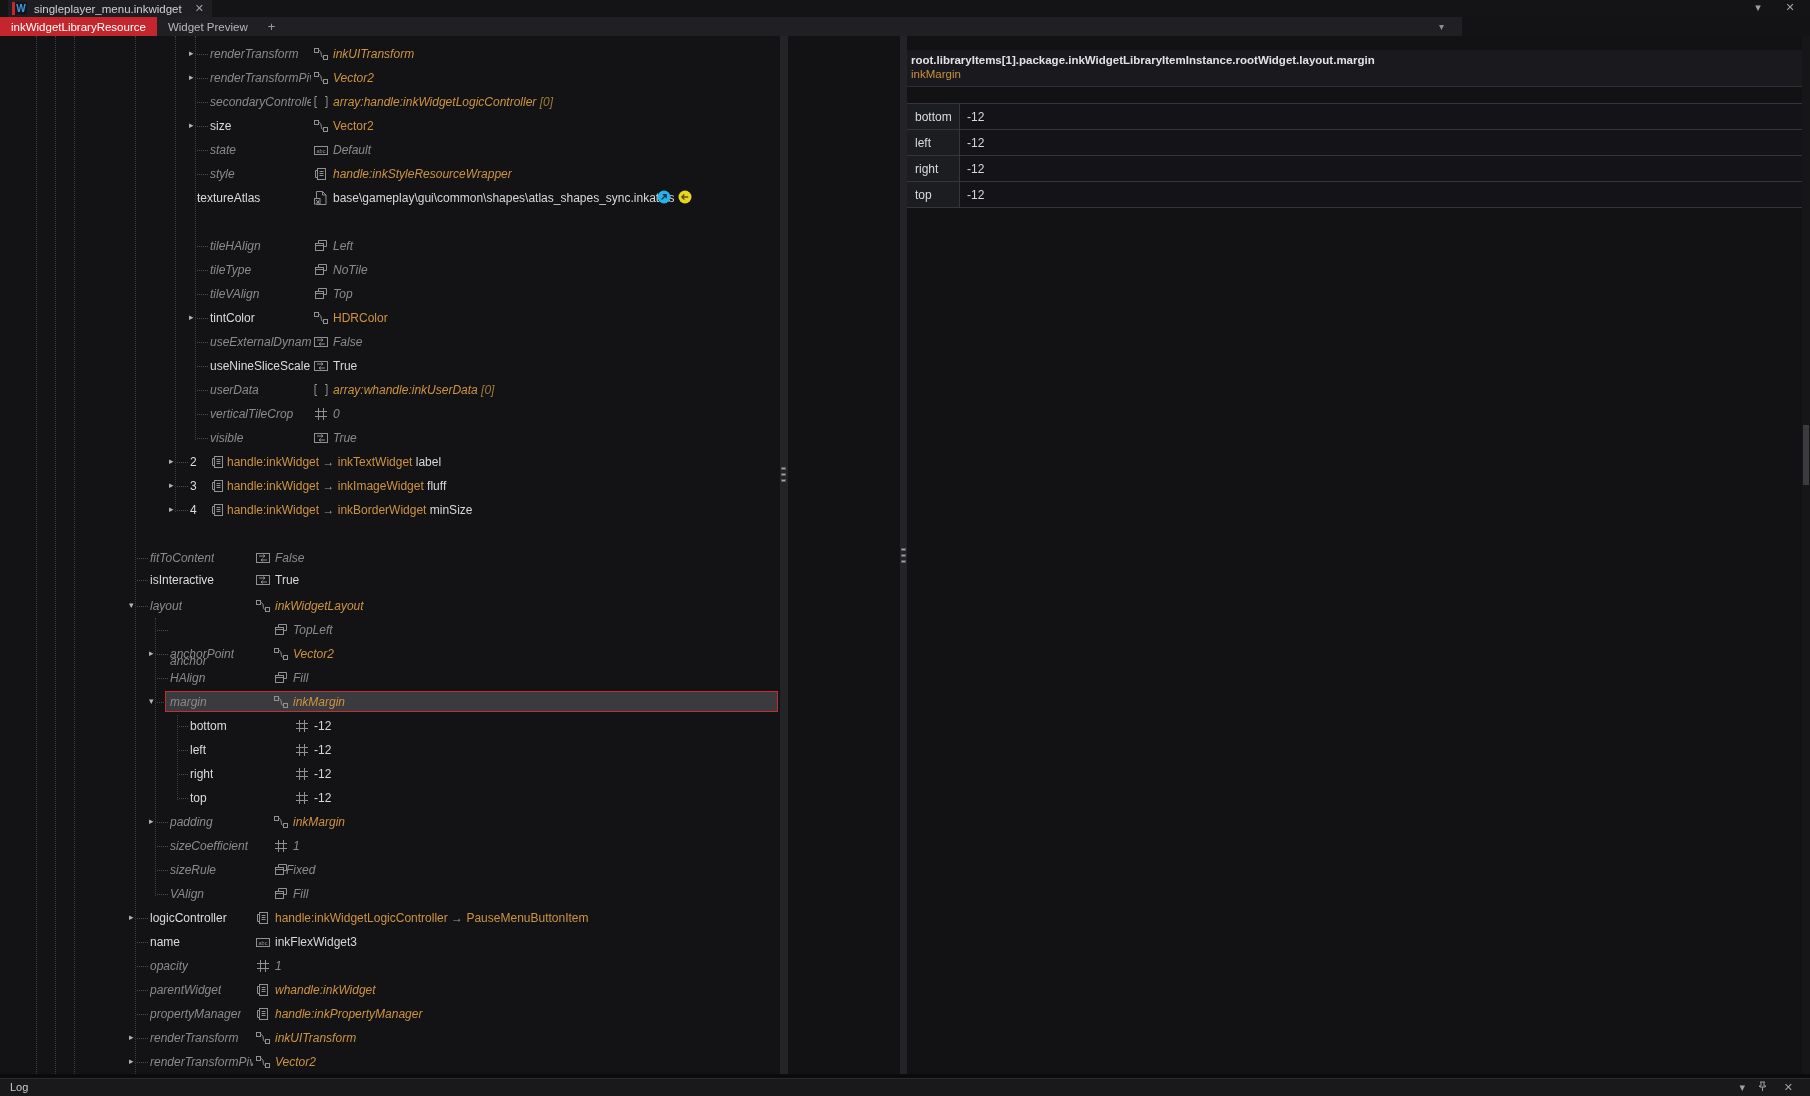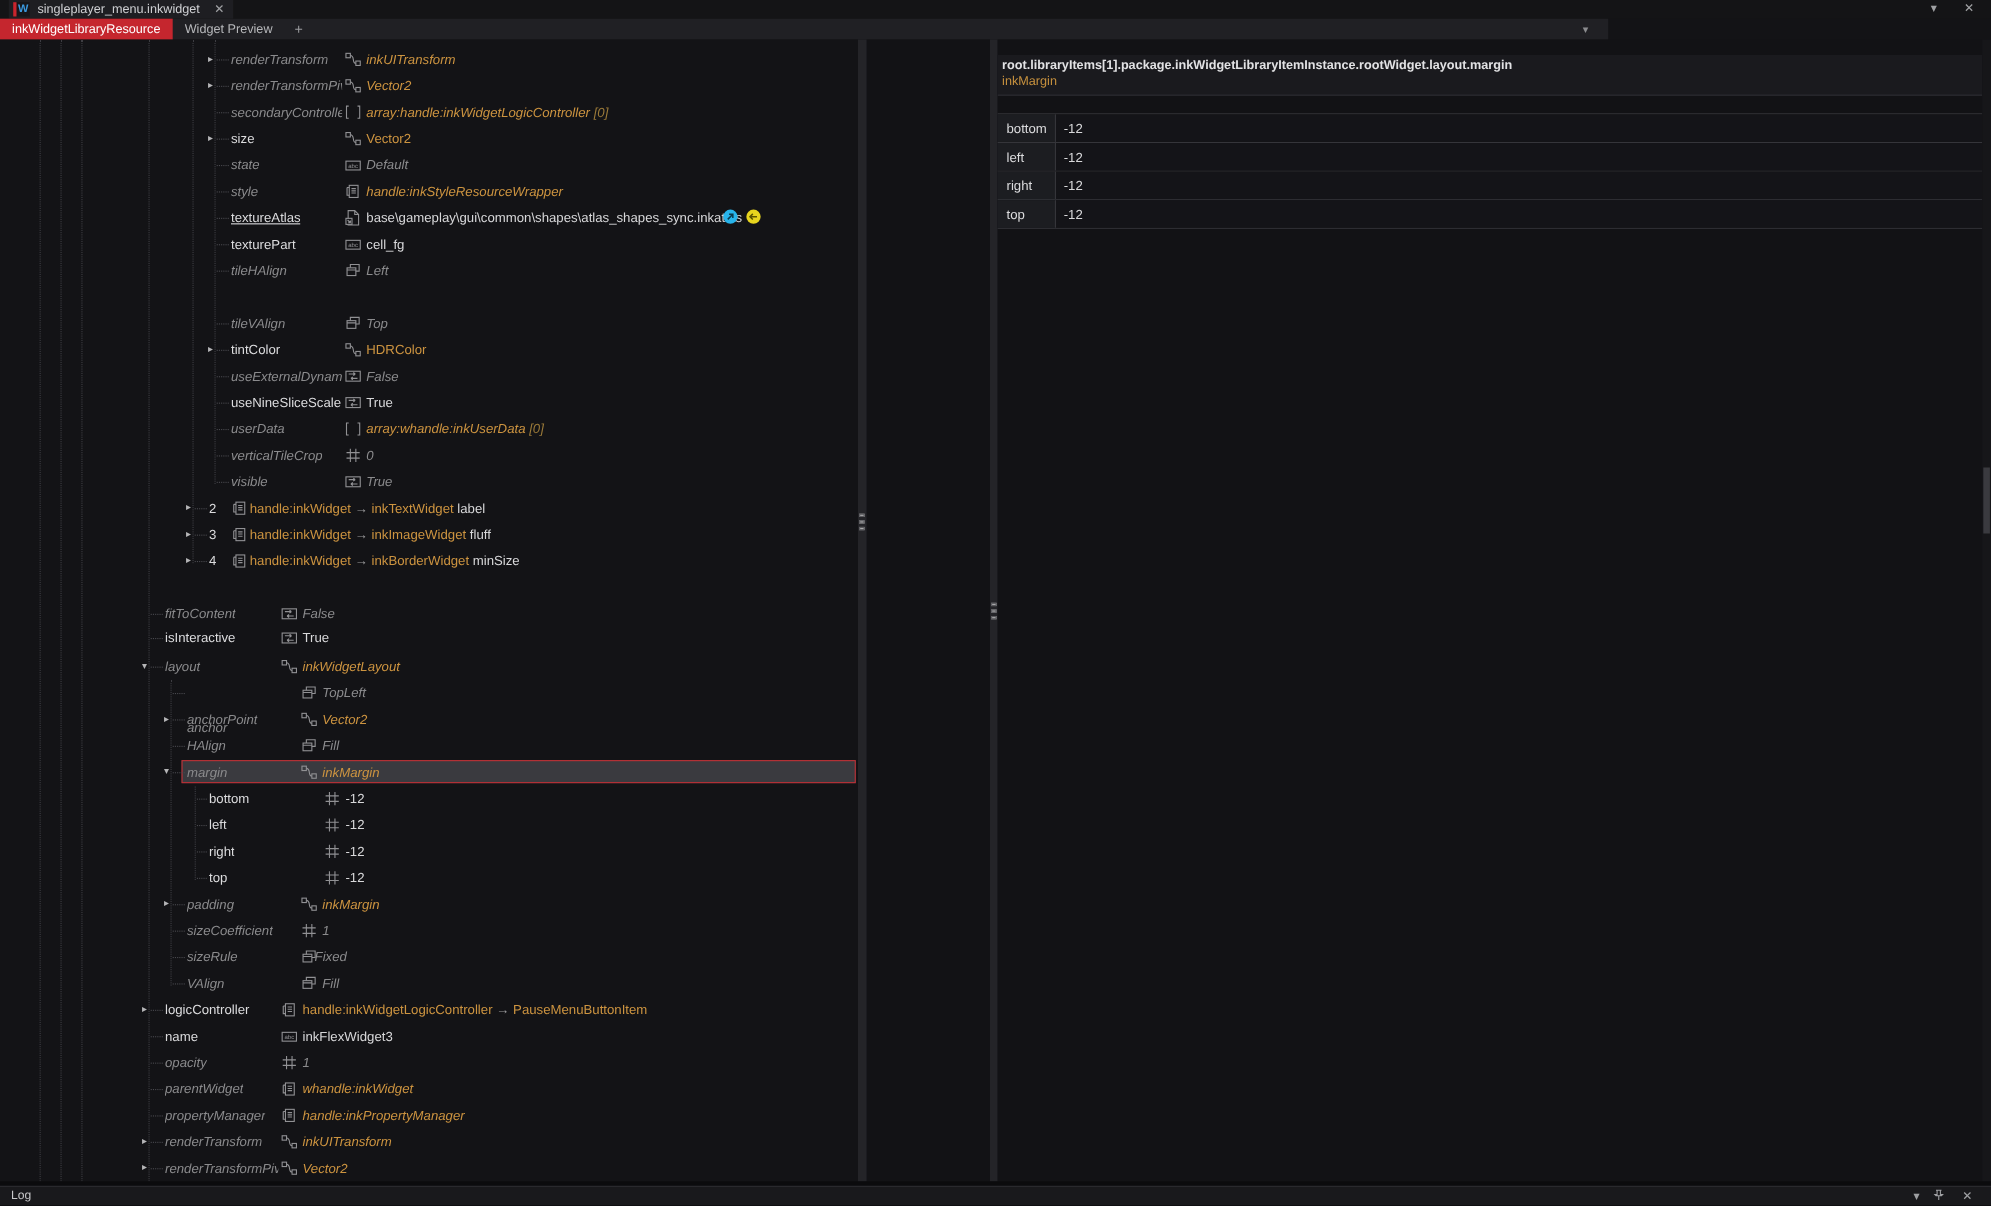--- a/index.html
+++ b/index.html
@@ -144,21 +144,21 @@
           <div class="conn" style="left: 197px; width: 11px;"></div>
           <span class="lab lab-d" style="left: 210px; max-width: 101px;">state</span>
           <span class="tico" style="left: 313px;"><svg width="16" height="16" viewBox="0 0 16 16">
               <rect x="1.5" y="4.5" width="13" height="8" stroke="#919194" stroke-width="1" fill="none"></rect>
               <text x="8" y="10.8" text-anchor="middle" font-size="5.5" fill="#919194" font-family="Liberation Sans,sans-serif">abc</text>
             </svg></span>
           <span class="tval" style="left: 333px;"><span class="s-d">Default</span></span>
         </div>
         <div class="trow" style="top: 150px;">
           <div class="conn" style="left: 197px; width: 11px;"></div>
-          <span class="lab lab-n" style="left: 210px; max-width: 101px; text-decoration: underline;">textureAtlas</span>
+          <span class="lab lab-n" style="left: 197px; max-width: 101px;">textureAtlas</span>
           <span class="tico" style="left: 313px;"><svg width="16" height="16" viewBox="0 0 16 16">
               <path d="M3.5 1.5 h6 l3.5 3.5 v9.5 h-9.5 z M9.5 1.5 v3.5 h3.5" stroke="#919194" stroke-width="1" fill="none"></path>
               <rect x="1.5" y="8.5" width="5.5" height="5.5" fill="#131316" stroke="#919194"></rect>
               <path d="M3 10 l2.5 2.5 M5.5 10.5 v2 h-2" stroke="#919194" stroke-width="1" fill="none"></path>
             </svg></span>
           <span class="tval" style="left: 333px;"><span class="s-n">base\gameplay\gui\common\shapes\atlas_shapes_sync.inkatlas</span></span>
           <span class="acts" style="left: 657px;">
             <span>
               <svg width="14" height="14" viewBox="0 0 14 14">
                 <circle cx="7" cy="7" r="6.5" fill="#27b3ea"></circle>
@@ -166,38 +166,39 @@
               </svg>
             </span>
             <span>
               <svg width="14" height="14" viewBox="0 0 14 14">
                 <circle cx="7" cy="7" r="6.5" fill="#e8d51e"></circle>
                 <path d="M10.2 7 H4 M6.4 4.4 L3.8 7 l2.6 2.6" stroke="#5c5400" stroke-width="1.4" fill="none"></path>
               </svg>
             </span>
           </span>
         </div>
-        <div class="trow" style="top: 174px;">
-          <div class="conn" style="left: 197px; width: 11px;"></div>
-          <span class="lab lab-n" style="left: 210px; max-width: 101px;">texturePart</span>
-          <span class="tico" style="left: 313px;"><svg width="16" height="16" viewBox="0 0 16 16">
-              <rect x="1.5" y="4.5" width="13" height="8" stroke="#919194" stroke-width="1" fill="none"></rect>
-              <text x="8" y="10.8" text-anchor="middle" font-size="5.5" fill="#919194" font-family="Liberation Sans,sans-serif">abc</text>
-            </svg></span>
-          <span class="tval" style="left: 333px;"><span class="s-n">cell_fg</span></span>
-        </div>
         <div class="trow" style="top: 198px;">
           <div class="conn" style="left: 197px; width: 11px;"></div>
           <span class="lab lab-d" style="left: 210px; max-width: 101px;">tileHAlign</span>
           <span class="tico" style="left: 313px;"><svg width="16" height="16" viewBox="0 0 16 16">
               <path d="M5.5 5.5 v-3 h8 v6 h-3" stroke="#919194" stroke-width="1" fill="none"></path>
               <rect x="2.5" y="5.5" width="8" height="7" stroke="#919194" stroke-width="1" fill="none"></rect>
               <path d="M2.5 7.5 h8" stroke="#919194" stroke-width="1" fill="none"></path>
             </svg></span>
           <span class="tval" style="left: 333px;"><span class="s-d">Left</span></span>
+        </div>
+        <div class="trow" style="top: 222px;">
+          <div class="conn" style="left: 197px; width: 11px;"></div>
+          <span class="lab lab-d" style="left: 210px; max-width: 101px;">tileType</span>
+          <span class="tico" style="left: 313px;"><svg width="16" height="16" viewBox="0 0 16 16">
+              <path d="M5.5 5.5 v-3 h8 v6 h-3" stroke="#919194" stroke-width="1" fill="none"></path>
+              <rect x="2.5" y="5.5" width="8" height="7" stroke="#919194" stroke-width="1" fill="none"></rect>
+              <path d="M2.5 7.5 h8" stroke="#919194" stroke-width="1" fill="none"></path>
+            </svg></span>
+          <span class="tval" style="left: 333px;"><span class="s-d">NoTile</span></span>
         </div>
         <div class="trow" style="top: 246px;">
           <div class="conn" style="left: 197px; width: 11px;"></div>
           <span class="lab lab-d" style="left: 210px; max-width: 101px;">tileVAlign</span>
           <span class="tico" style="left: 313px;"><svg width="16" height="16" viewBox="0 0 16 16">
               <path d="M5.5 5.5 v-3 h8 v6 h-3" stroke="#919194" stroke-width="1" fill="none"></path>
               <rect x="2.5" y="5.5" width="8" height="7" stroke="#919194" stroke-width="1" fill="none"></rect>
               <path d="M2.5 7.5 h8" stroke="#919194" stroke-width="1" fill="none"></path>
             </svg></span>
           <span class="tval" style="left: 333px;"><span class="s-d">Top</span></span>

